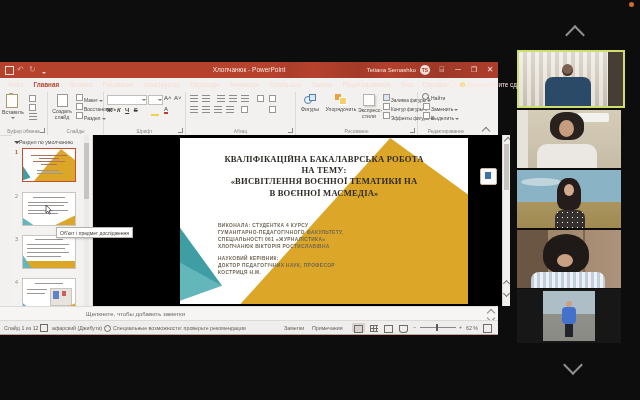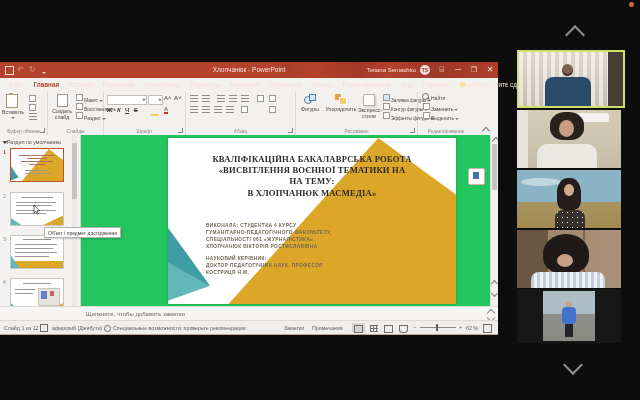--- a/index.html
+++ b/index.html
@@ -41,21 +41,21 @@
   .shape-ic::before{content:"";position:absolute;left:0;top:2px;width:6px;height:6px;border:1px solid #4f7fae;border-radius:50%;background:#eaf1f8;}
   .shape-ic::after{content:"";position:absolute;left:5px;top:0;width:5px;height:5px;border:1px solid #4f7fae;background:#dbe8f4;}
   .arr-ic{position:absolute;width:11px;height:10px;}
   .arr-ic::before{content:"";position:absolute;left:0;top:0;width:6px;height:6px;background:#e8a33d;}
   .arr-ic::after{content:"";position:absolute;left:4px;top:3px;width:6px;height:6px;background:#f5d06a;border:1px solid #fff;}
   .qs-ic{position:absolute;width:10px;height:10px;background:#fdfcfb;border:1px solid #b5b2ae;box-shadow:1.5px 1.5px 0 #d6d3d0;}
   .mag-ic{display:inline-block;width:5px;height:5px;border:1px solid #6e6b68;border-radius:50%;position:relative;margin-right:2px;}
   .mag-ic::after{content:"";position:absolute;left:4px;top:4px;width:3px;height:1px;background:#6e6b68;transform:rotate(45deg);}
   .chev-up-small{position:absolute;width:5px;height:5px;border-left:1px solid #7a7774;border-top:1px solid #7a7774;transform:rotate(45deg);}
   
-  .content{position:absolute;left:0;top:73px;width:100%;height:171px;background:#22c55e;overflow:hidden;}
+  .content{position:absolute;left:12px;top:73px;width:100%;height:171px;background:#000000;overflow:hidden;}
   .panel{position:absolute;left:0;top:0;width:80px;height:171px;background:#f4f2f0;border-right:1px solid #d8d5d2;}
   .sec-label{position:absolute;left:7px;top:4px;font-size:5.3px;color:#55524f;white-space:nowrap;}
   .sec-tri{position:absolute;left:2px;top:6px;width:0;height:0;border-left:3px solid transparent;border-right:3px solid transparent;border-top:3px solid #55524f;}
   .thumb{position:absolute;left:10px;width:52px;height:32px;background:#fff;border:1px solid #c8c5c2;overflow:hidden;}
   .thumb.sel{border:1.5px solid #c0502c;}
   .tnum{position:absolute;left:3px;font-size:5.3px;color:#8a8784;}
   .tnum.sel{color:#c0502c;font-weight:bold;}
   .tline{position:absolute;height:1px;background:#b0705f;}
   .tline.g{background:#9a9794;}
   .pscroll{position:absolute;left:72px;top:0;width:5px;height:171px;background:#eceae8;}
@@ -286,23 +286,23 @@
             <div class="pscroll-thumb"></div>
           </div>
       </div>
 
       <div class="slide">
         <div class="yellow-shape"></div>
         <div class="teal-dark"></div>
         <div class="teal-light"></div>
         <div class="slide-title">
           <div>КВАЛІФІКАЦІЙНА БАКАЛАВРСЬКА  РОБОТА</div>
+          <div>НА ТЕМУ:</div>
           <div>«ВИСВІТЛЕННЯ ВОЄННОЇ ТЕМАТИКИ НА</div>
-          <div>НА ТЕМУ:</div>
-          <div>В ХЛОПЧАНЮК МАСМЕДІА»</div>
+          <div>В ВОЄННОЇ МАСМЕДІА»</div>
         </div>
         <div class="slide-body" style="top:84px;">
           <div>ВИКОНАЛА:  СТУДЕНТКА 4 КУРСУ</div>
           <div>ГУМАНІТАРНО-ПЕДАГОГІЧНОГО ФАКУЛЬТЕТУ,</div>
           <div>СПЕЦІАЛЬНОСТІ 061 «ЖУРНАЛІСТИКА»</div>
           <div>ХЛОПЧАНЮК ВІКТОРІЯ РОСТИСЛАВІВНА</div>
         </div>
         <div class="slide-body" style="top:117px;">
           <div>НАУКОВИЙ КЕРІВНИК:</div>
           <div>ДОКТОР ПЕДАГОГІЧНИХ НАУК, ПРОФЕСОР</div>

